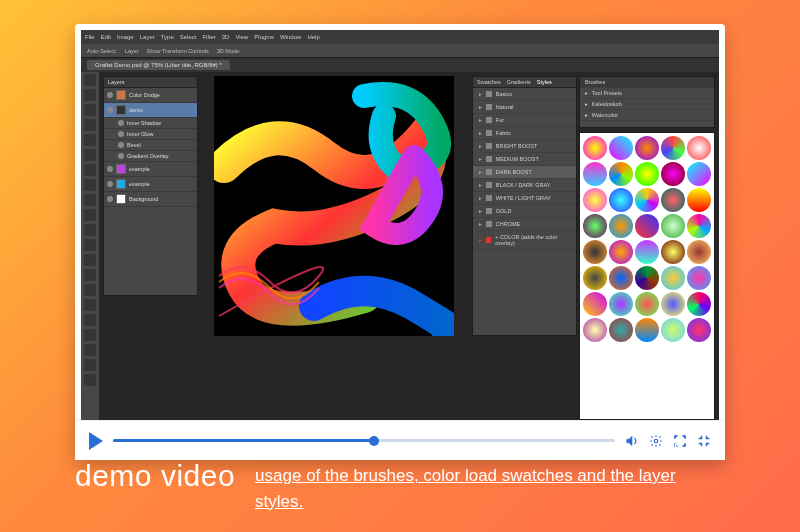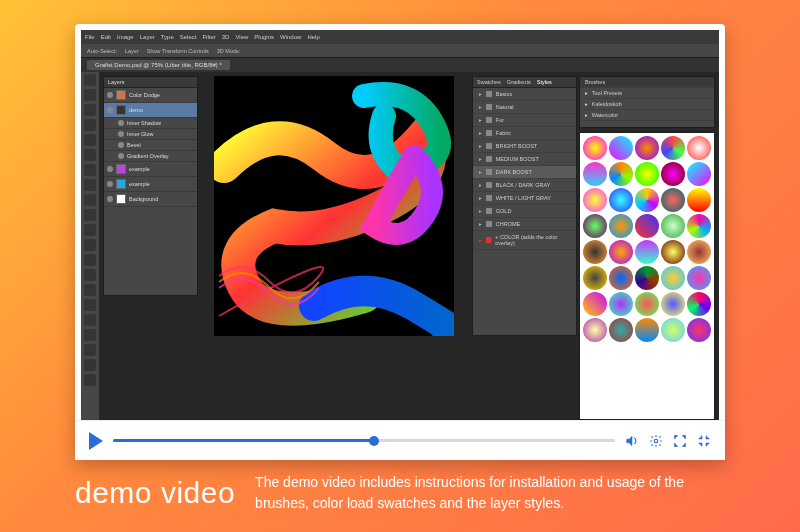--- a/index.html
+++ b/index.html
@@ -209,23 +209,24 @@
   .footer-title {
     font-family: Impact, 'Arial Black', sans-serif;
     font-size: 30px;
     color: #fff;
     letter-spacing: 0.5px;
     text-transform: lowercase;
     font-weight: 500;
   }
   .footer-desc {
     color: #fff;
-    font-size: 14px;
+    font-size: 17px;
     line-height: 1.5;
     max-width: 430px;
+    text-decoration: underline;
   }
 </style>
 </head>
 <body>
 
 <div class="video-card">
 
   <div class="ps-frame">
     <div class="ps-menubar">
       <span>File</span>

